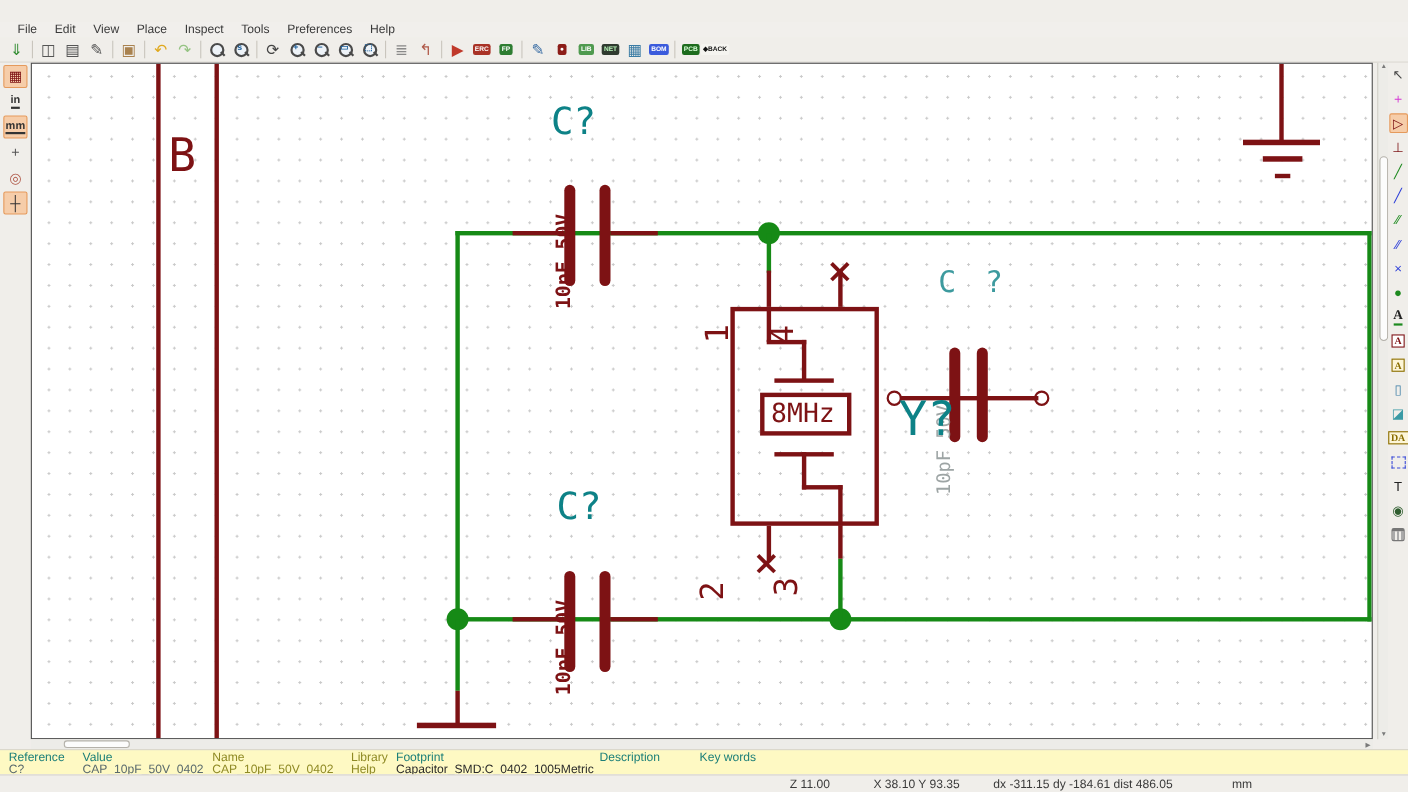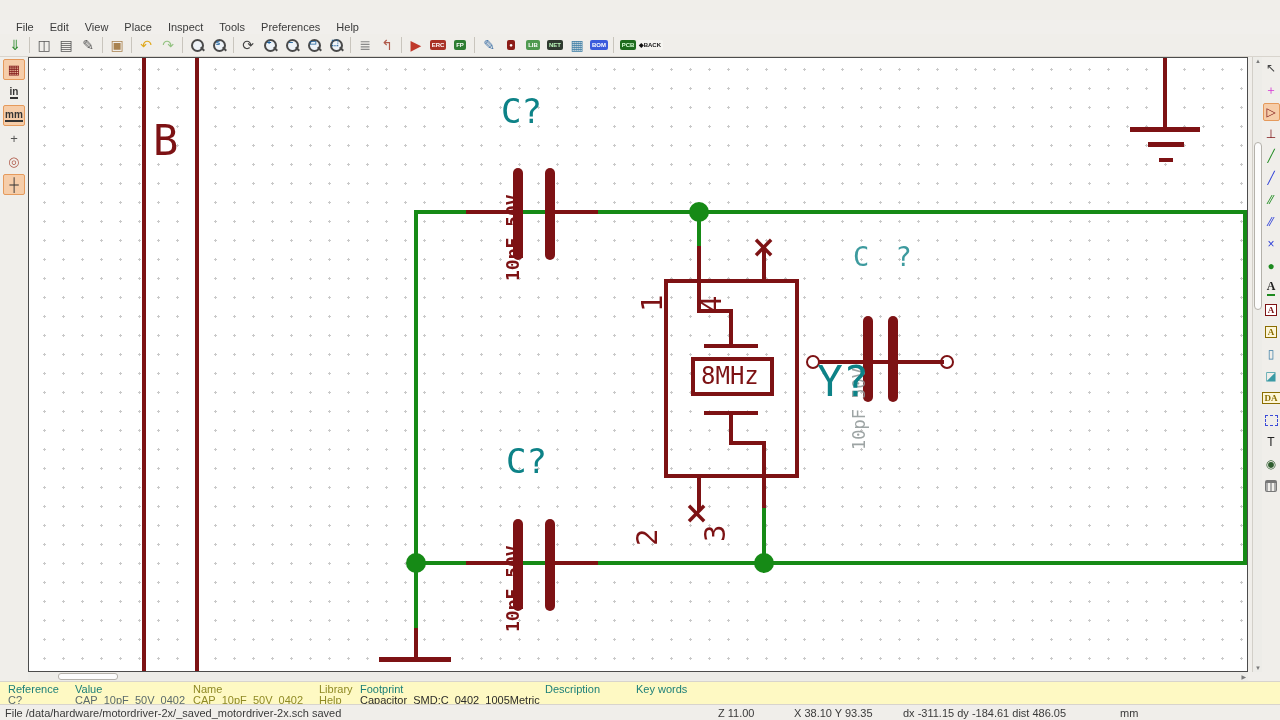--- a/index.html
+++ b/index.html
@@ -338,21 +338,20 @@
       <span class="ib-value x-name c-olive">CAP_10pF_50V_0402</span>
       <span class="ib-label x-library c-olive">Library</span>
       <span class="ib-value x-library c-olive">Help</span>
       <span class="ib-label x-footprint c-teal">Footprint</span>
       <span class="ib-value x-footprint c-dark">Capacitor_SMD:C_0402_1005Metric</span>
       <span class="ib-label x-description c-teal">Description</span>
       <span class="ib-label x-keywords c-teal">Key words</span>
     </div>
 
   <div class="statusbar">
-    <span class="st-file">File /data/hardware/motordriver-2x/_saved_motordriver-2x.sch saved</span>
     <span class="st-z">Z 11.00</span>
     <span class="st-xy">X 38.10 Y 93.35</span>
     <span class="st-delta">dx -311.15 dy -184.61 dist 486.05</span>
     <span class="st-units">mm</span>
     <span class="st-mode">Add component</span>
   </div>
 
 </div>
 
 </body></html>

